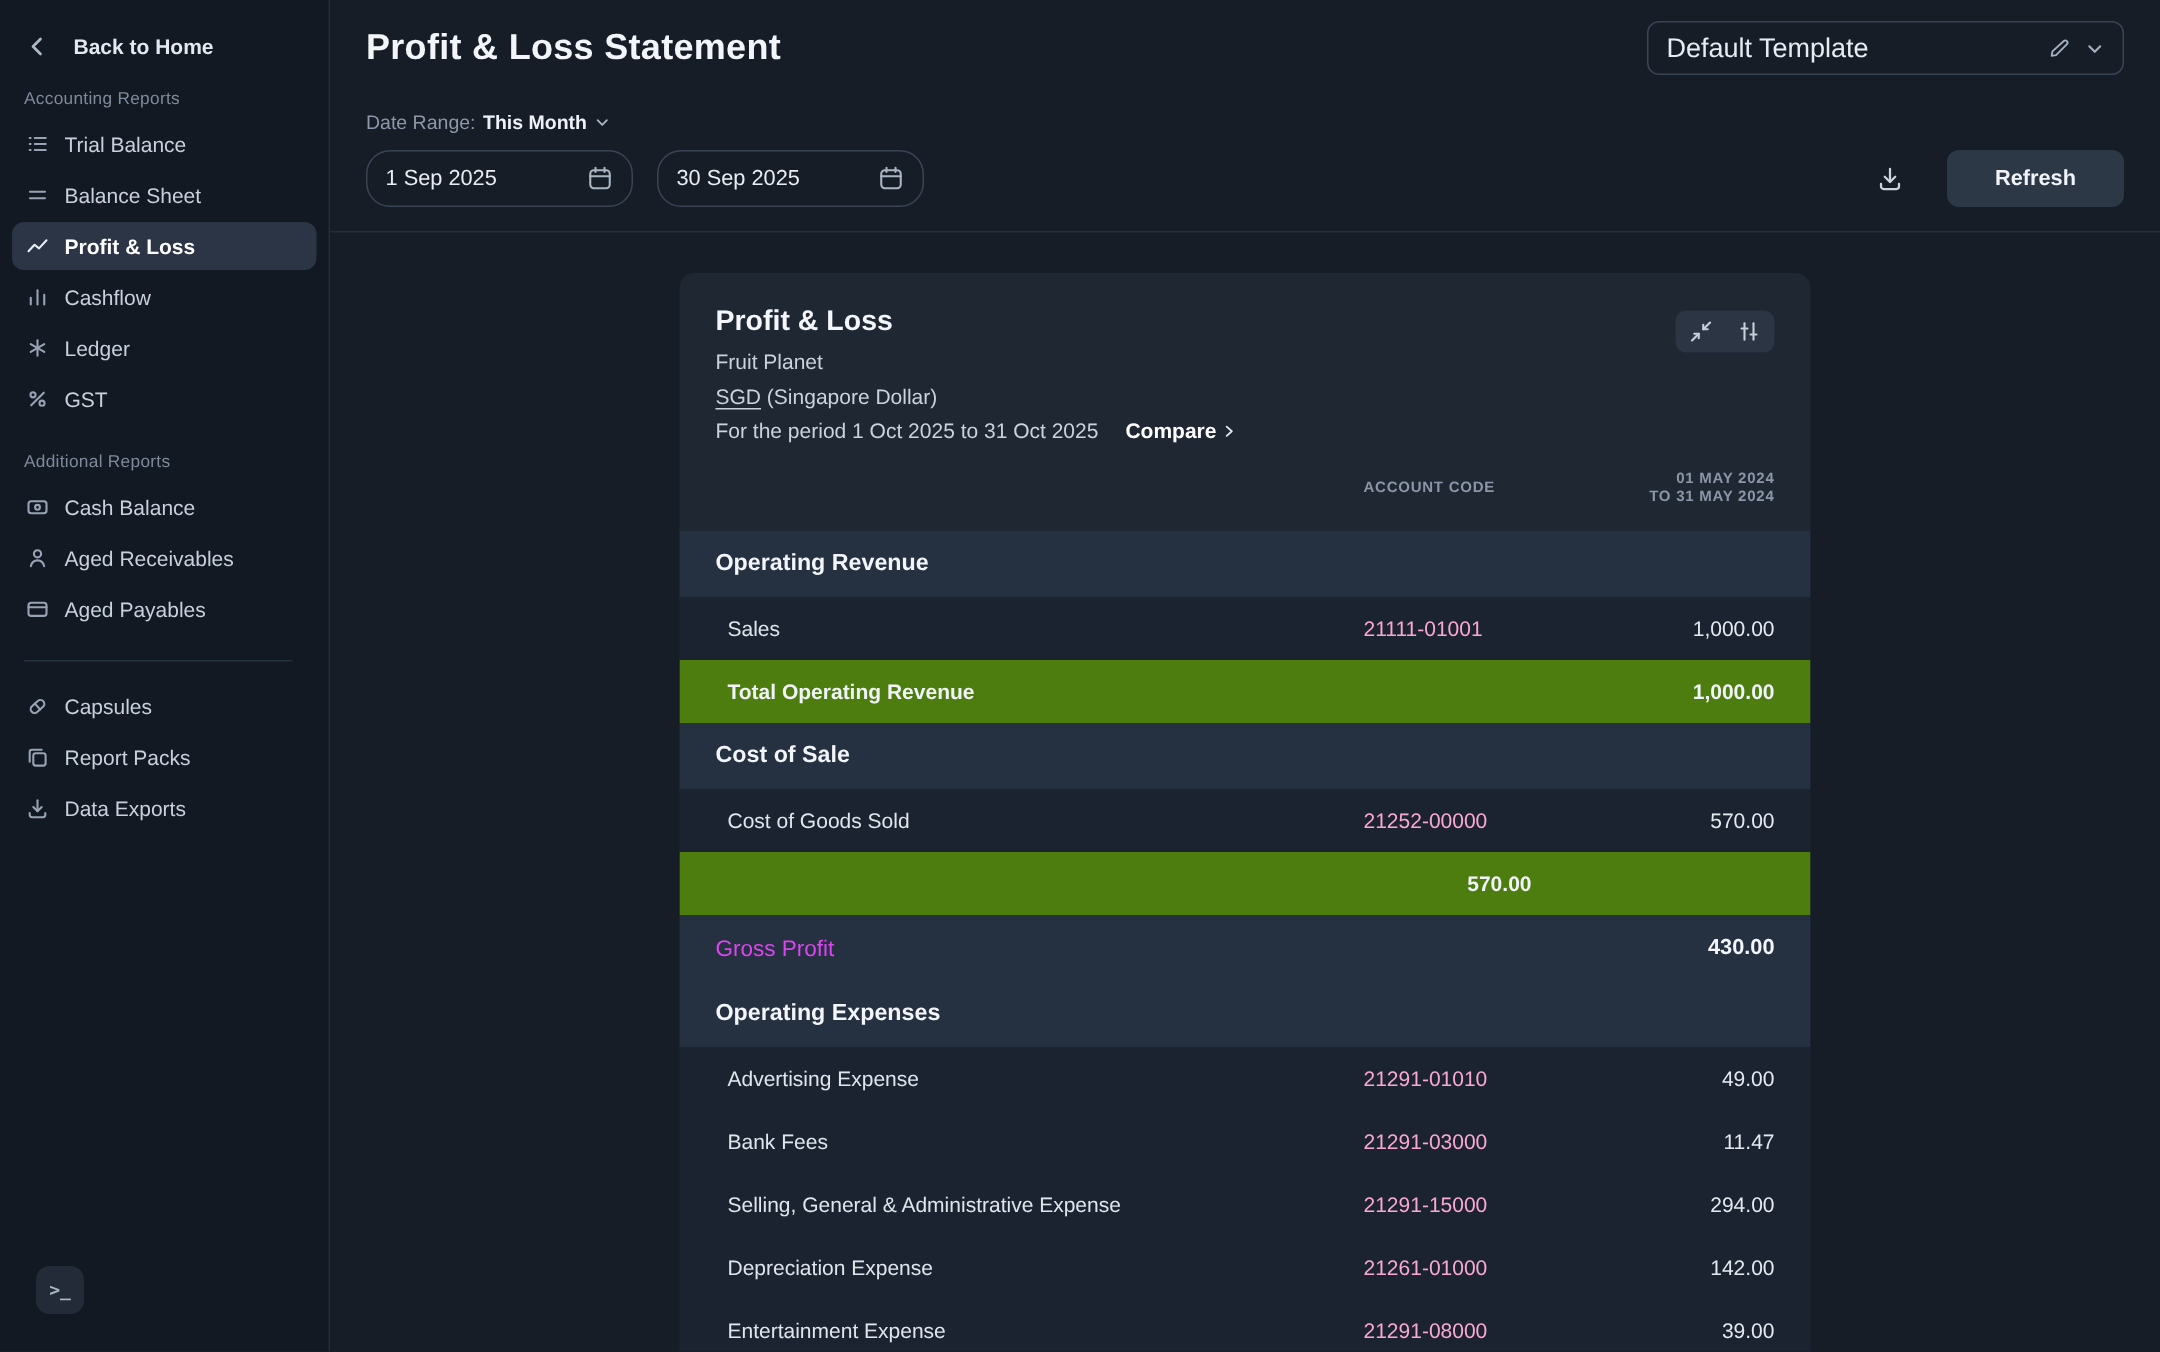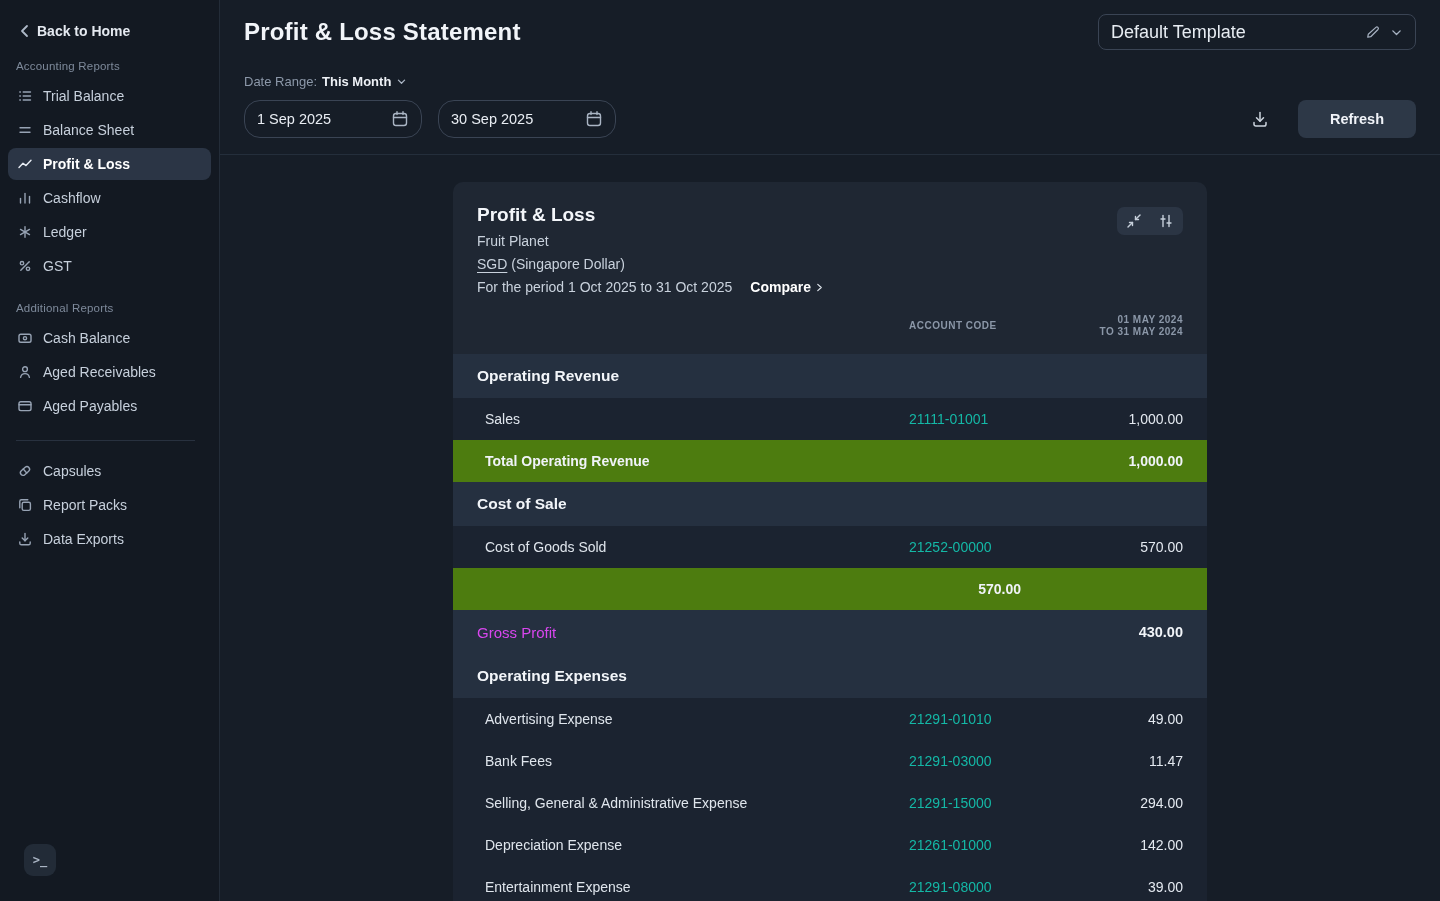--- a/index.html
+++ b/index.html
@@ -12,21 +12,21 @@
   .app { display: flex; width: 1440px; height: 901px; }
 
   
   .sidebar {
     width: 220px; flex-shrink: 0; height: 100%;
     background: #131922;
     border-right: 1px solid #232c38;
     position: relative;
   }
   .back-row {
-    display: flex; align-items: center; gap: 3px;
+    display: flex; align-items: center; gap: 15px;
     padding: 22px 16px 0 16px;
     font-size: 14px; font-weight: 600; color: #e4e9f0;
     cursor: pointer;
   }
   .back-row svg { color: #aeb9c8; }
   .section-label {
     margin: 20px 16px 8px 16px;
     font-size: 11.5px; color: #7e8a9b; letter-spacing: .2px;
   }
   .side-item {
@@ -116,21 +116,21 @@
   .col-headers, .rrow { display: grid; grid-template-columns: 1fr 112px 162px; align-items: center; padding: 0 24px; }
   .col-headers { margin-top: 12px; margin-bottom: 16px; }
   .ch-code, .ch-period {
     font-size: 10px; font-weight: 700; letter-spacing: .5px;
     color: #8b97a8; line-height: 12px;
   }
   .ch-period { text-align: right; }
   .ch-period span { display: block; }
 
   .rrow .c-label { font-size: 14px; color: #dfe5ec; }
-  .rrow .c-code  { font-size: 14px; color: #14b8a6; }
+  .rrow .c-code  { font-size: 14px; color: #f9a8d4; }
   .rrow .c-amount{ font-size: 14px; color: #e4e9f0; text-align: right; }
   .rrow.section { height: 44px; background: #253040; }
   .rrow.section .c-label { font-size: 15.5px; font-weight: 700; color: #f2f5f9; }
   .rrow.item { height: 42px; background: #1b2330; cursor: pointer; }
   .rrow.item .c-label { padding-left: 8px; }
   .rrow.total { height: 42px; background: #4d7c0f; }
   .rrow.total .c-label { padding-left: 8px; font-weight: 700; color: #f0f3f8; }
   .rrow.total .c-amount { font-weight: 700; color: #f0f3f8; }
   .rrow.gross { height: 44px; background: #253040; }
   .rrow.gross .c-label { font-size: 15px; font-weight: 400; color: #d946ef; }

